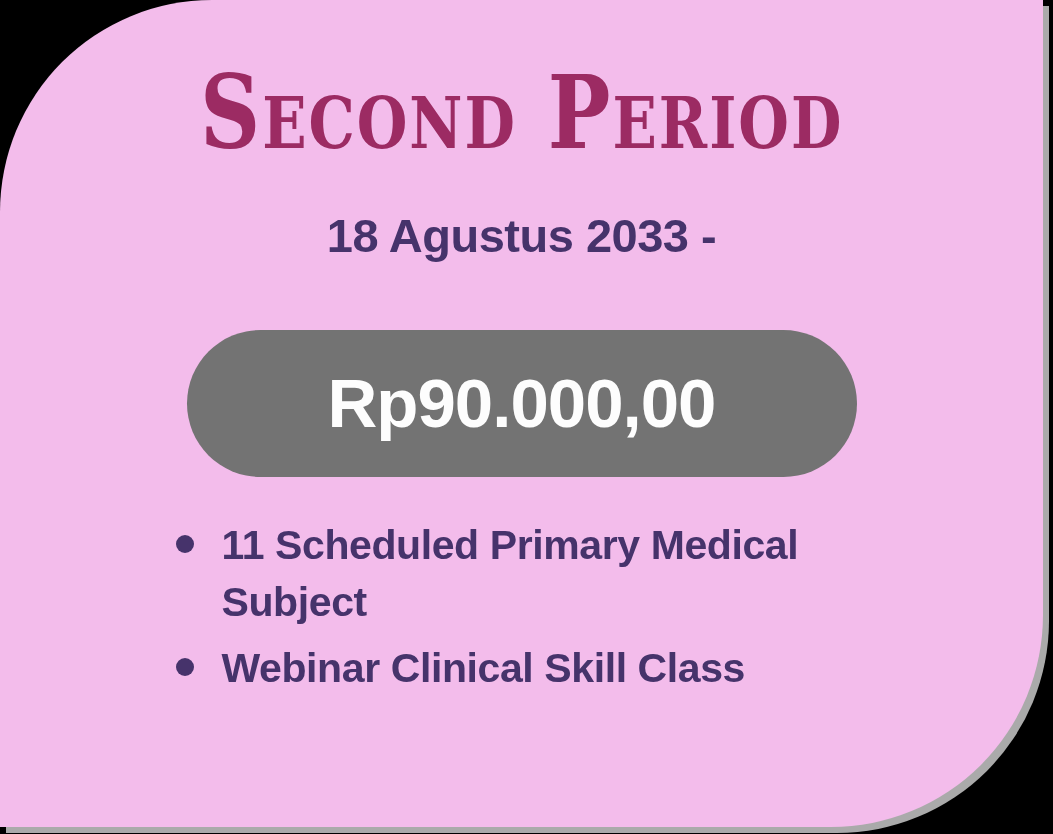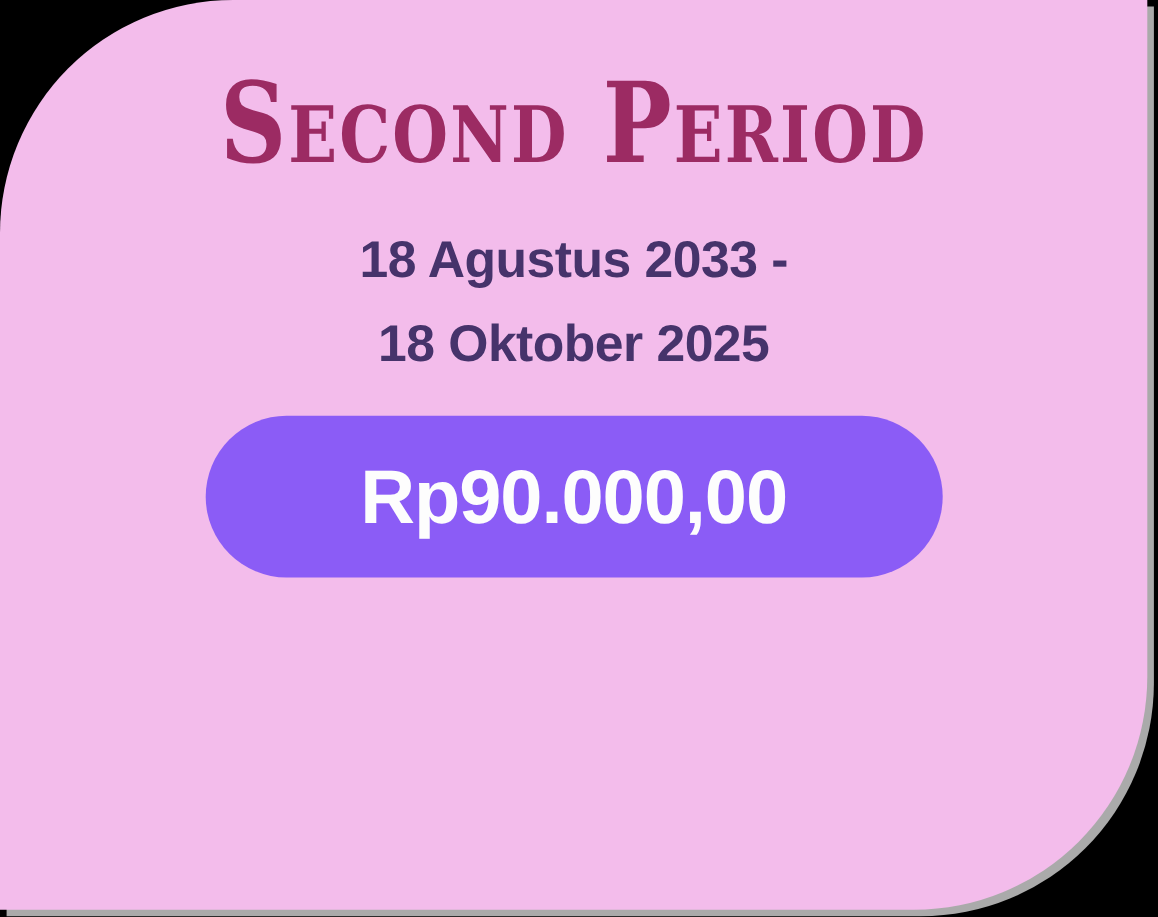--- a/index.html
+++ b/index.html
@@ -73,24 +73,24 @@
     text-align: center;
     letter-spacing: -0.5px;
   }
   .date-line {
     display: block;
     white-space: nowrap;
   }
 
   
   .price-pill {
-    margin-top: 28px;
+    margin-top: 56px;
     width: 670px;
     height: 147px;
-    background: #8b5cf6;
+    background: #737373;
     border-radius: 74px;
     display: flex;
     align-items: center;
     justify-content: center;
     box-sizing: border-box;
   }
   .price-amount {
     font-family: "Liberation Sans", sans-serif;
     font-weight: 700;
     font-size: 69px;
@@ -138,24 +138,33 @@
 
 <div id="stage">
 
   <div class="price-card">
     <div class="card-inner">
 
       <div class="period-title">Second Period</div>
 
       <div class="date-range">
         <span class="date-line">18 Agustus 2033 -</span>
-        <span class="date-line">18 Oktober 2025</span>
       </div>
 
       <div class="price-pill">
         <span class="price-amount">Rp90.000,00</span>
       </div>
 
+      <ul class="feature-list">
+        <li class="feature-item">
+          <span class="bullet-dot"></span>
+          <span class="feature-text">11 Scheduled Primary Medical Subject</span>
+        </li>
+        <li class="feature-item">
+          <span class="bullet-dot"></span>
+          <span class="feature-text">Webinar Clinical Skill Class</span>
+        </li>
+      </ul>
 
     </div>
   </div>
 
 </div>
 
 </body></html>

